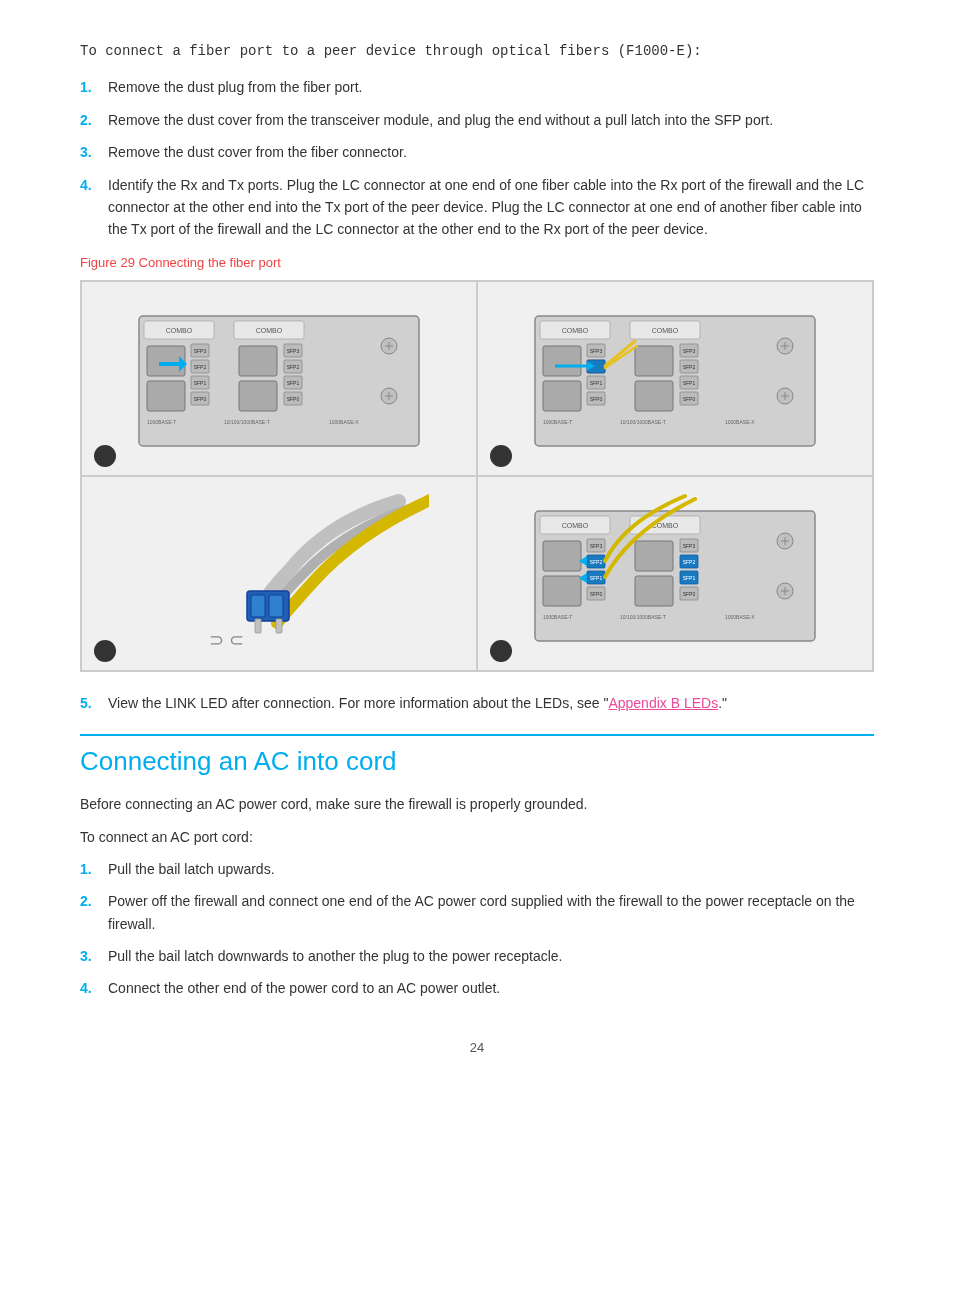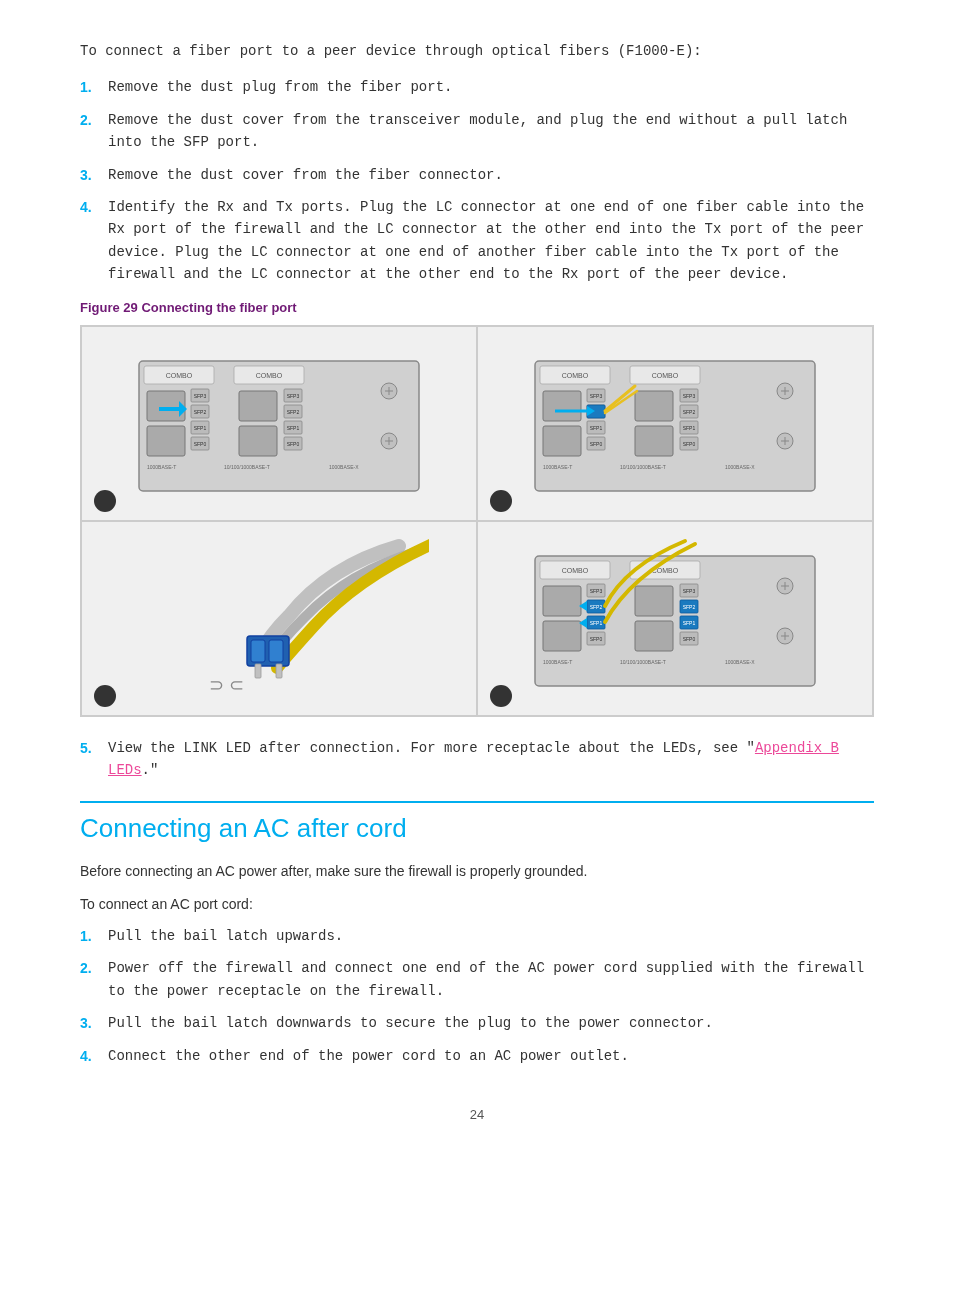--- a/index.html
+++ b/index.html
@@ -27,25 +27,24 @@
       margin-bottom: 10px;
       line-height: 1.6;
     }
     .step-num {
       color: #00aeef;
       font-weight: bold;
       min-width: 18px;
     }
     .step-text {
       flex: 1;
-      font-family: Liberation Mono, monospace;
     }
     .figure-caption {
-      color: #701a75;
-      font-weight: bold;
+      color: #ef4444;
+      font-weight: normal;
       font-size: 13px;
       margin-bottom: 10px;
       margin-top: 5px;
     }
     .figure-container {
       border: 1px solid #ccc;
       margin-bottom: 20px;
       display: grid;
       grid-template-columns: 1fr 1fr;
       grid-template-rows: 1fr 1fr;
@@ -298,42 +297,42 @@
     </svg>
     <div class="circle-label">
     </div>
   </div>
 </div>
 
 <ol class="step-list">
   <li>
     <span class="step-num">5.</span>
     <span class="step-text">
-      <span>View the LINK LED after connection. For more receptacle about the LEDs, see "</span><span class="link-text">Appendix B LEDs</span><span>."</span>
+      <span>View the LINK LED after connection. For more information about the LEDs, see "</span><span class="link-text">Appendix B LEDs</span><span>."</span>
     </span>
   </li>
 </ol>
 
-<h2 class="section-heading">Connecting an AC after cord</h2>
-
-<p class="section-intro">Before connecting an AC power after, make sure the firewall is properly grounded.</p>
+<h2 class="section-heading">Connecting an AC into cord</h2>
+
+<p class="section-intro">Before connecting an AC power cord, make sure the firewall is properly grounded.</p>
 <p class="section-intro">To connect an AC port cord:</p>
 
 <ol class="step-list">
   <li>
     <span class="step-num">1.</span>
     <span class="step-text">Pull the bail latch upwards.</span>
   </li>
   <li>
     <span class="step-num">2.</span>
     <span class="step-text">Power off the firewall and connect one end of the AC power cord supplied with the firewall to the power receptacle on the firewall.</span>
   </li>
   <li>
     <span class="step-num">3.</span>
-    <span class="step-text">Pull the bail latch downwards to secure the plug to the power connector.</span>
+    <span class="step-text">Pull the bail latch downwards to another the plug to the power receptacle.</span>
   </li>
   <li>
     <span class="step-num">4.</span>
     <span class="step-text">Connect the other end of the power cord to an AC power outlet.</span>
   </li>
 </ol>
 
 <div class="page-number">24</div>
 
 </body></html>

